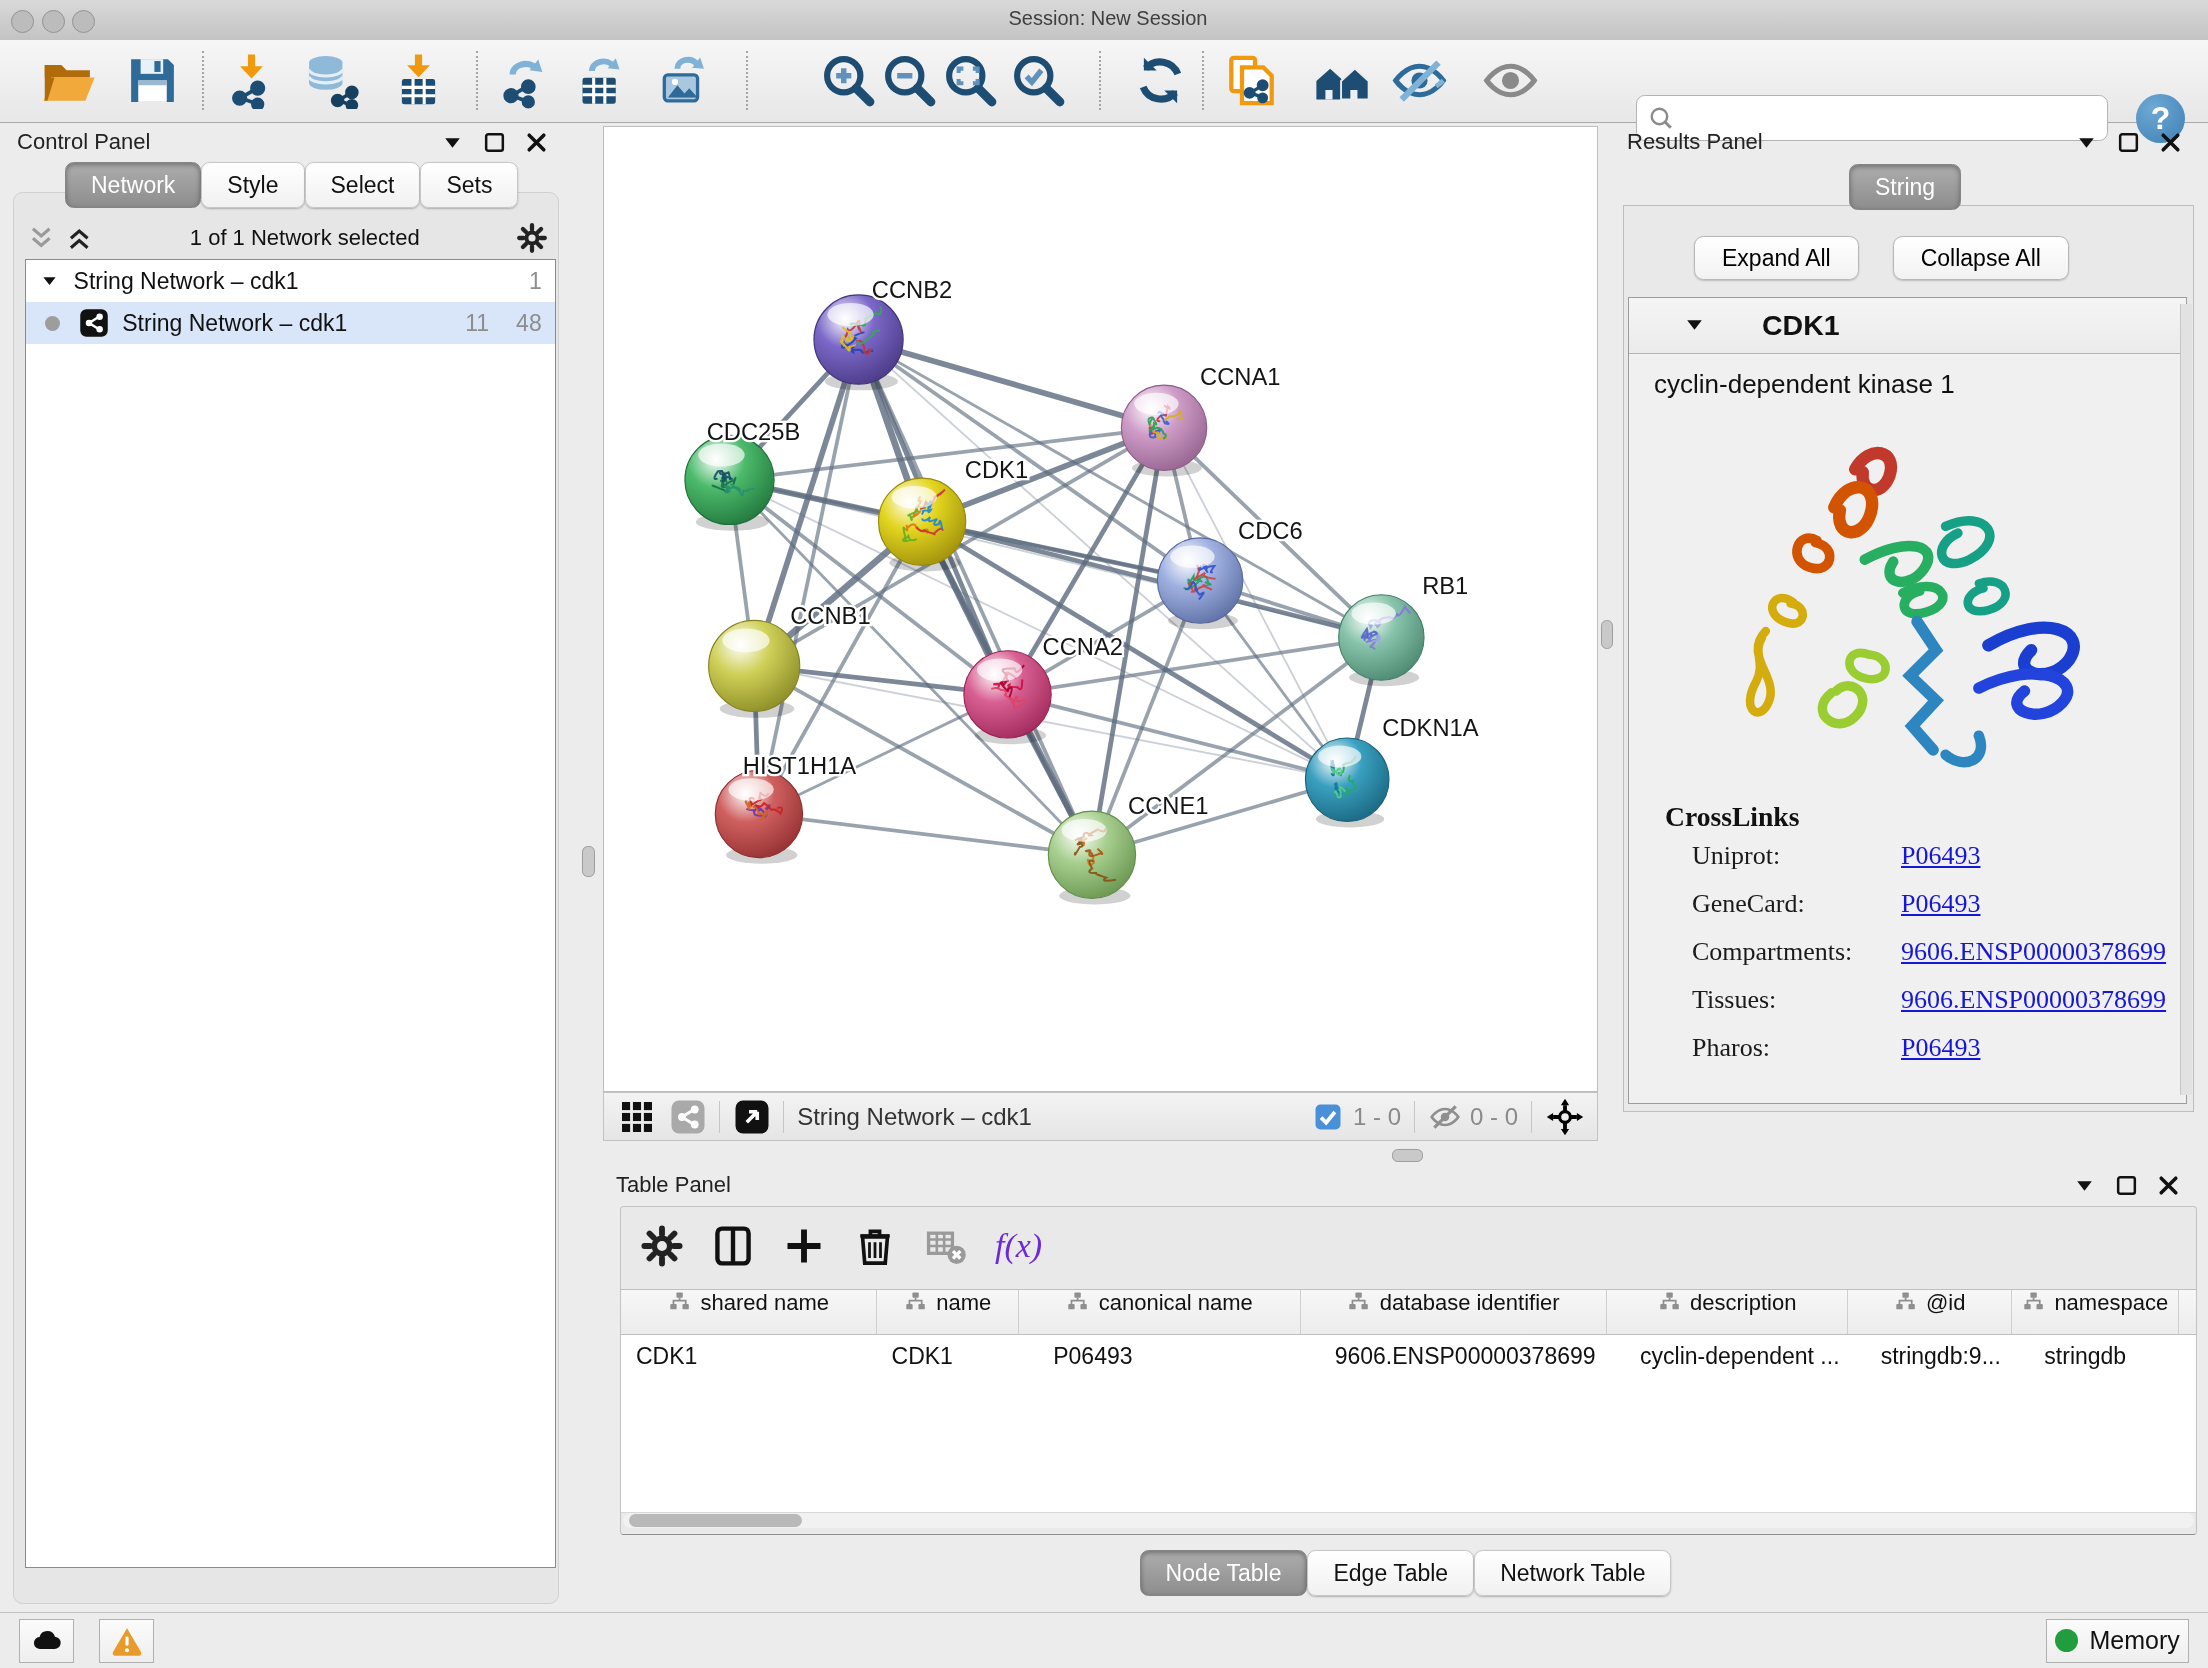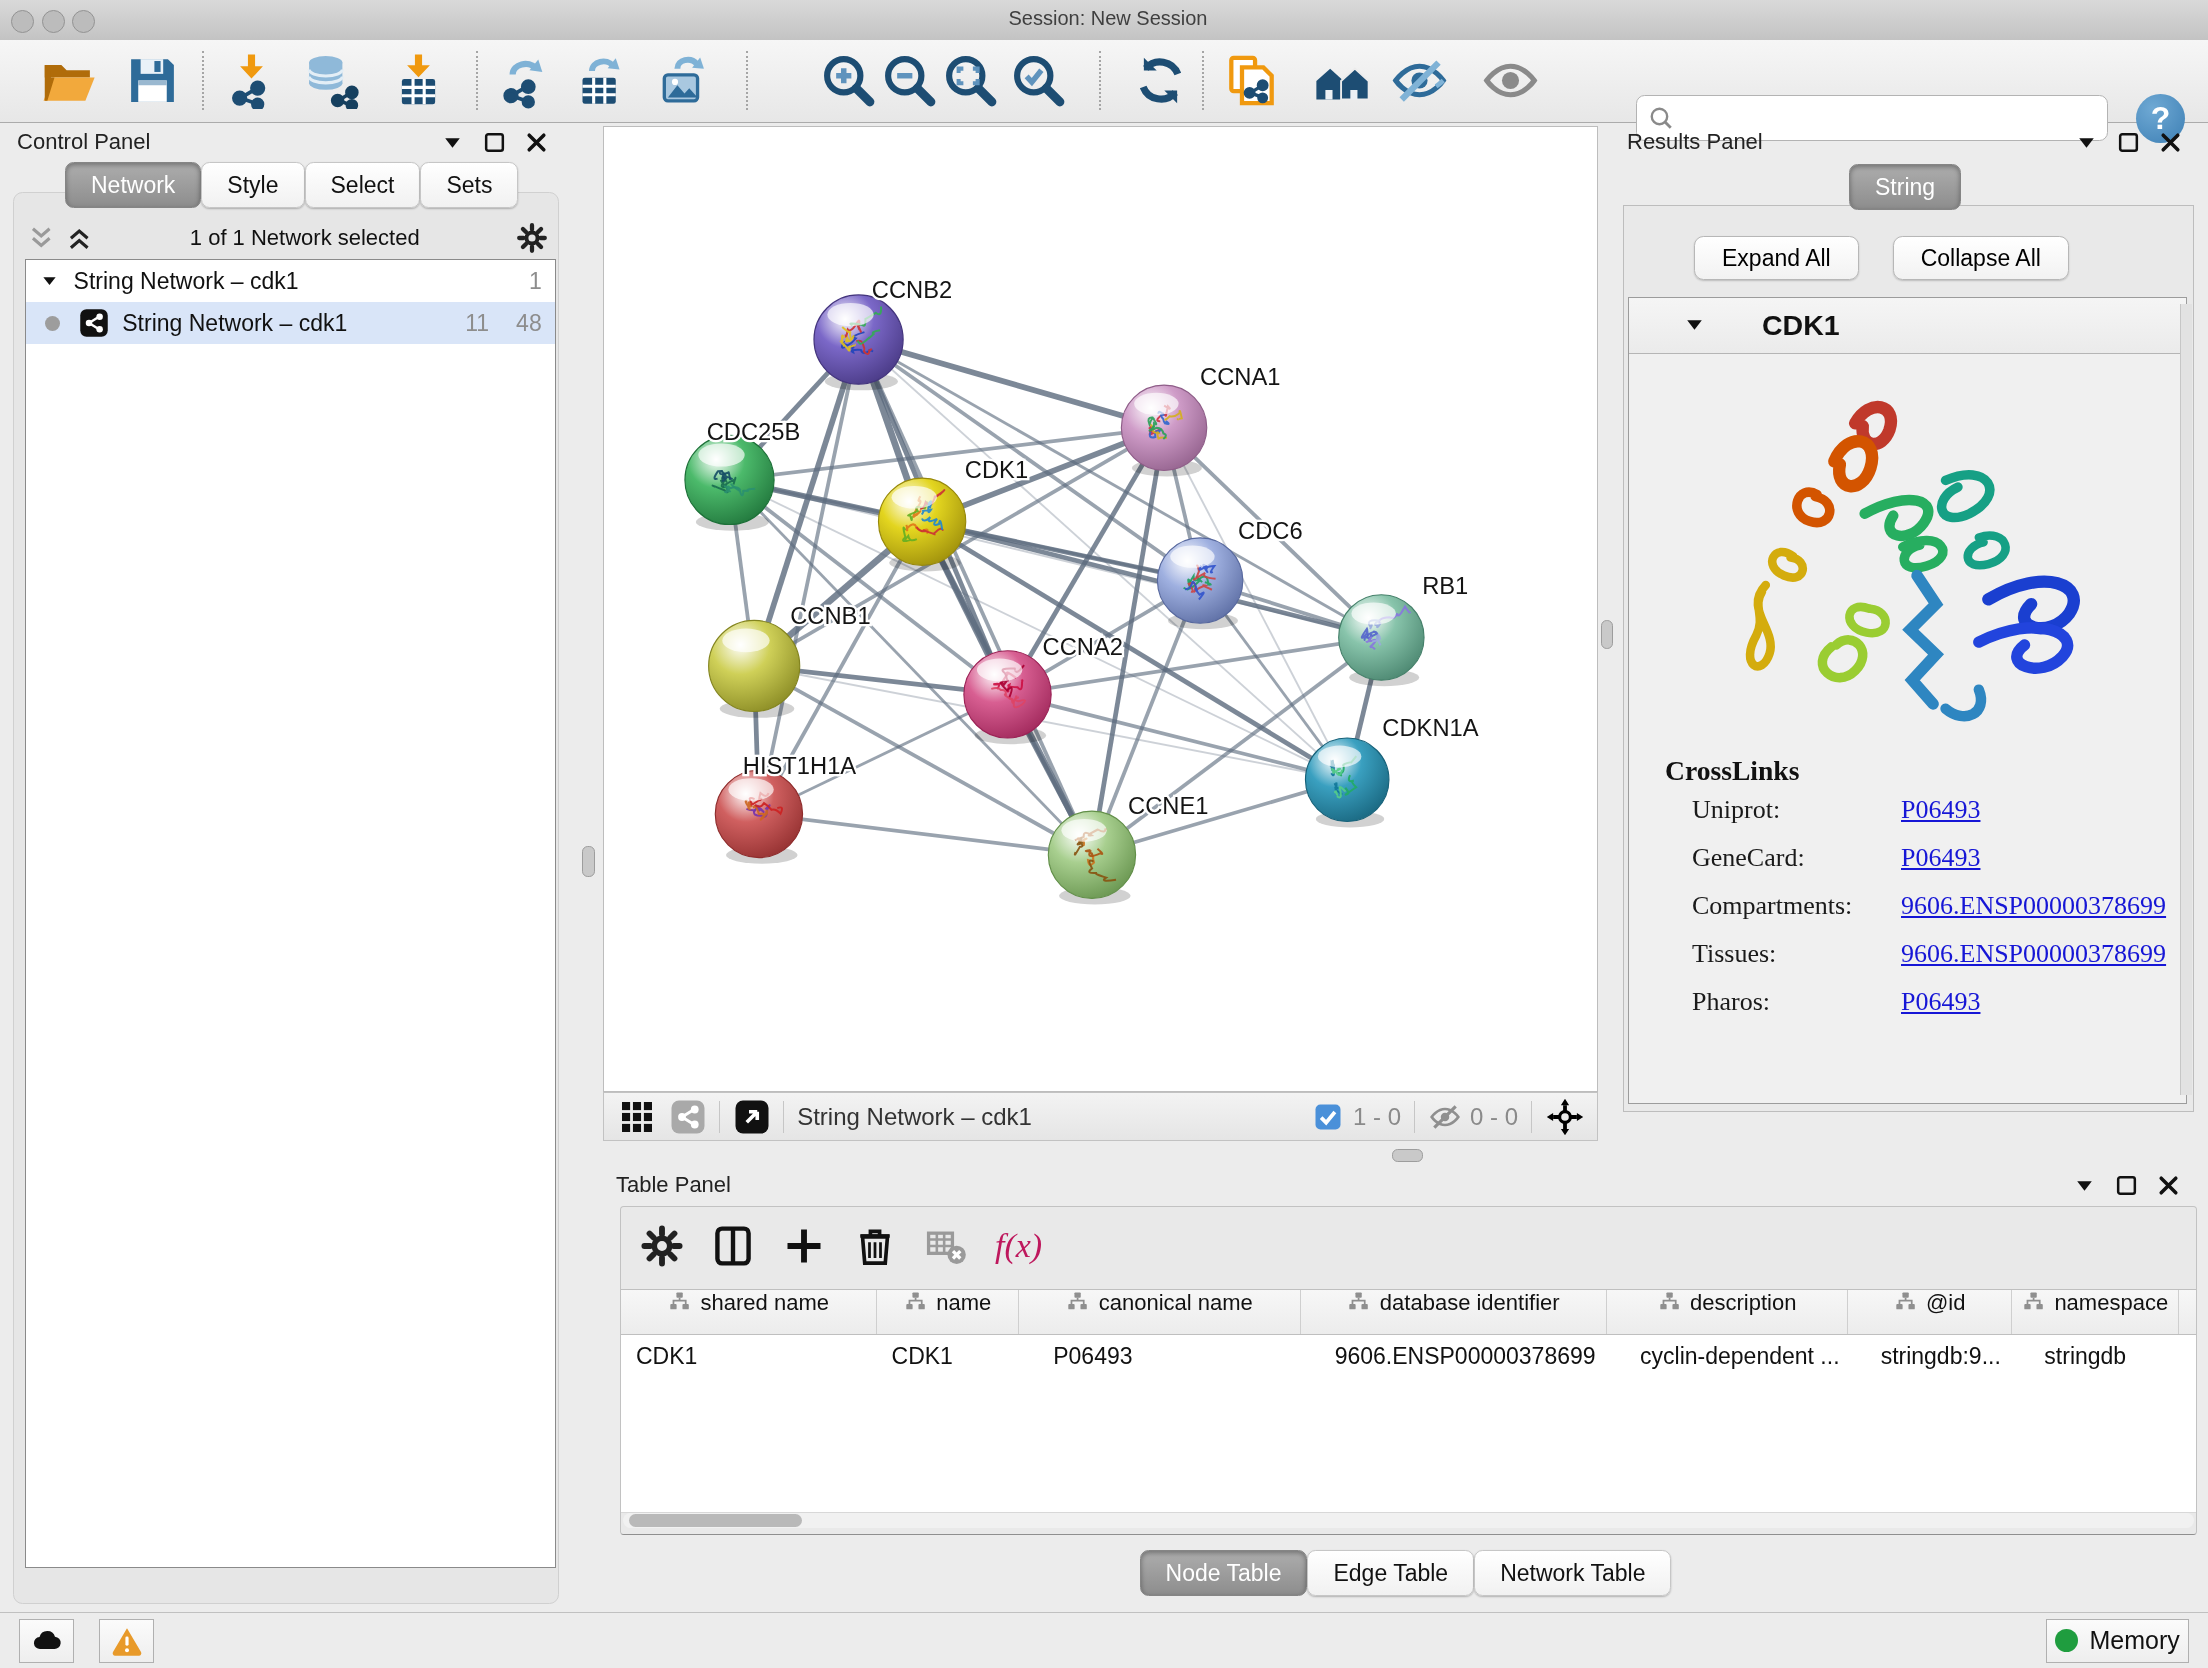--- a/index.html
+++ b/index.html
@@ -75,21 +75,21 @@
   .xrow .xlabel{width:209px;color:#1a1a1a;}
   .xrow a{text-decoration:underline;cursor:pointer;}
   #rp-scroll{left:2180px;top:304px;width:11.4px;height:791px;background:#e2e2e2;border-left:1px solid #c6c6c6;}
   
   #tp-head{left:616px;top:1168px;width:1592px;height:34px;box-sizing:border-box;}
   #tp-box{left:620px;top:1206px;width:1577px;height:329px;background:#e9e9e9;
     border:1px solid #c2c2c2;border-bottom:1.9px solid #8f8f8f;border-radius:3.8px;box-sizing:border-box;}
   #tp-tools{position:absolute;left:19px;top:17px;display:flex;align-items:center;gap:27px;}
   #tp-tools .ticon2{width:44px;height:44px;cursor:pointer;}
   #tp-tools svg{width:44px;height:44px;}
-  .fx{font-family:"Liberation Serif",serif;font-style:italic;font-size:34px;color:#be185d;cursor:default;}
+  .fx{font-family:"Liberation Serif",serif;font-style:italic;font-size:34px;color:#6d28d9;cursor:default;}
   #tbl{position:absolute;left:0px;top:82px;width:1575px;}
   #tbl-header{display:flex;height:44px;background:linear-gradient(#f7f7f7,#ececec);
     border-top:1px solid #bfbfbf;border-bottom:1px solid #bfbfbf;}
   .th{display:flex;align-items:flex-start;justify-content:center;gap:9.5px;font-size:22px;
     border-right:1px solid #cfcfcf;overflow:hidden;white-space:nowrap;box-sizing:border-box;}
   .th svg{width:23px;height:23px;flex:none;}
   #tbl-body{background:#fff;height:177px;border-bottom:1px solid #d8d8d8;}
   .trow{display:flex;height:42px;align-items:center;}
   .td{font-size:23px;padding-left:15px;overflow:hidden;white-space:nowrap;box-sizing:border-box;}
   #tp-scroll{position:absolute;left:1.9px;top:306px;width:1571px;height:15px;background:#f1f1f1;border-radius:7.6px;}
@@ -670,20 +670,21 @@
     <button class="btn">Expand All</button>
     <button class="btn">Collapse All</button>
   </div>
   <div id="rp-inner" class="abs">
     <div class="gene-head">
       <svg viewBox="0 0 24 24">
           <path d="M5 7l7 9 7-9z" fill="#111"></path>
         </svg>
       <span class="gene-name">CDK1</span>
     </div>
+    <div class="gene-desc">cyclin-dependent kinase 1</div>
     <svg id="protein" width="409" height="371" viewBox="0 0 430 390">
       <g fill="none" stroke-linecap="round">
         <path d="M160 55 C175 28 205 35 196 62 C188 84 165 80 168 58" stroke="#c0392b" stroke-width="13"></path>
         <path d="M138 95 C152 62 186 70 176 102 C167 130 138 126 144 98" stroke="#d35400" stroke-width="13"></path>
         <path d="M120 130 C100 118 88 150 112 158 C136 166 142 136 118 132" stroke="#d35400" stroke-width="10"></path>
         <path d="M66 225 C42 250 78 272 70 297 C62 322 38 310 56 278 C66 258 52 248 62 232" stroke="#d4ac0d" stroke-width="9"></path>
         <path d="M95 195 C75 180 62 205 85 215 C108 225 112 198 92 196" stroke="#d4ac0d" stroke-width="9"></path>
         <path d="M135 290 C110 310 140 335 160 315 C180 295 158 272 140 288" stroke="#9acd32" stroke-width="10"></path>
         <path d="M175 250 C150 240 145 270 172 275 C198 280 198 252 176 250" stroke="#9acd32" stroke-width="9"></path>
         <path d="M170 150 C215 125 250 135 232 160 C216 182 185 175 200 152" stroke="#27ae60" stroke-width="11"></path>

